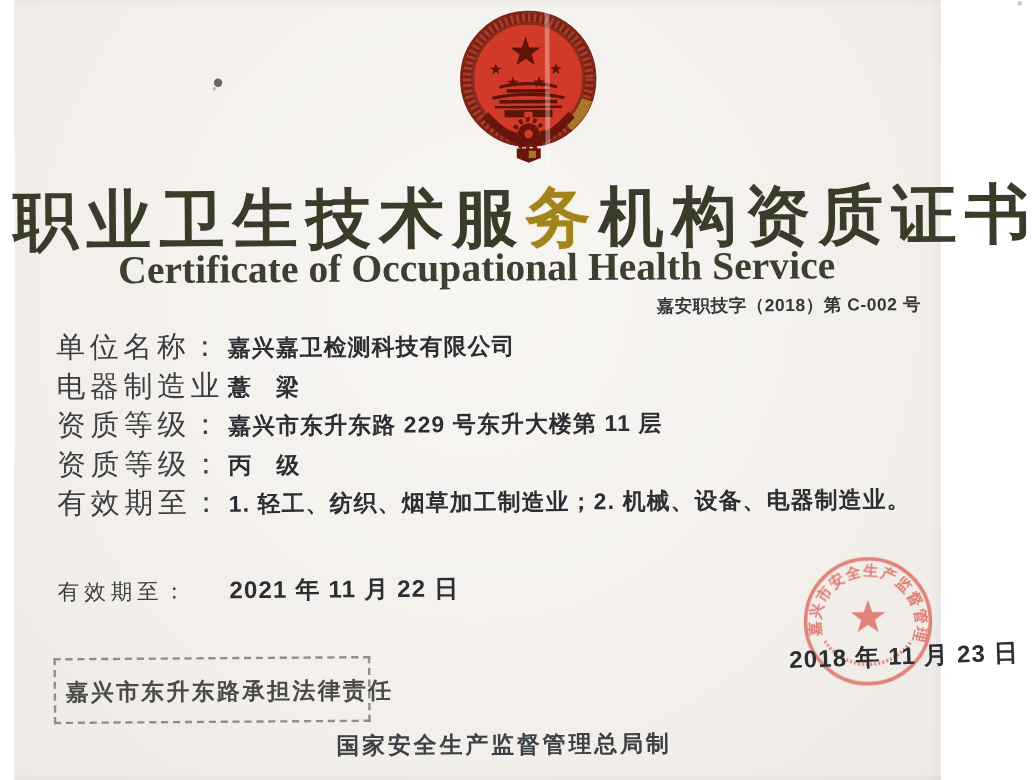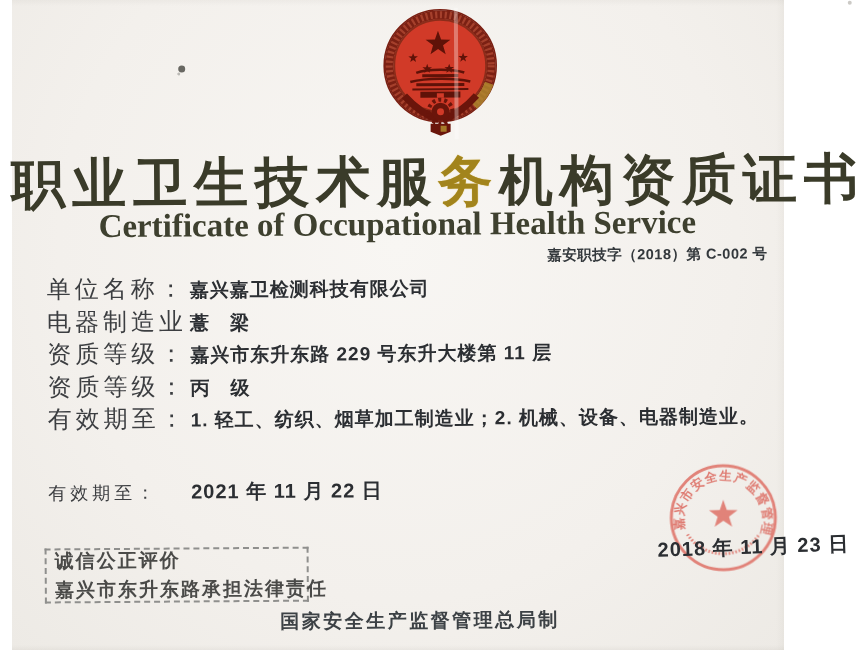--- a/index.html
+++ b/index.html
@@ -143,21 +143,20 @@
         <textPath href="#sealArc" startOffset="2">嘉兴市安全生产监督管理局</textPath>
       </text>
 
       <path d="M 24 76.5 A 43 43 0 0 0 96 76.5" fill="none" stroke="#dd7066" stroke-width="3" stroke-dasharray="1.5,1.9"></path>
     </svg>
 
     <div class="issue-date">2018 年 11 月 23 日</div>
 
     <div class="motto-box">
       <div class="motto-line">
-        <span>诚信公正评价</span>
       </div>
       <div class="motto-line">
         <span>嘉兴市东升东路</span>
         <span>承担法律责任</span>
       </div>
     </div>
 
     <div class="footer">国家安全生产监督管理总局制</div>
 
   </div>

